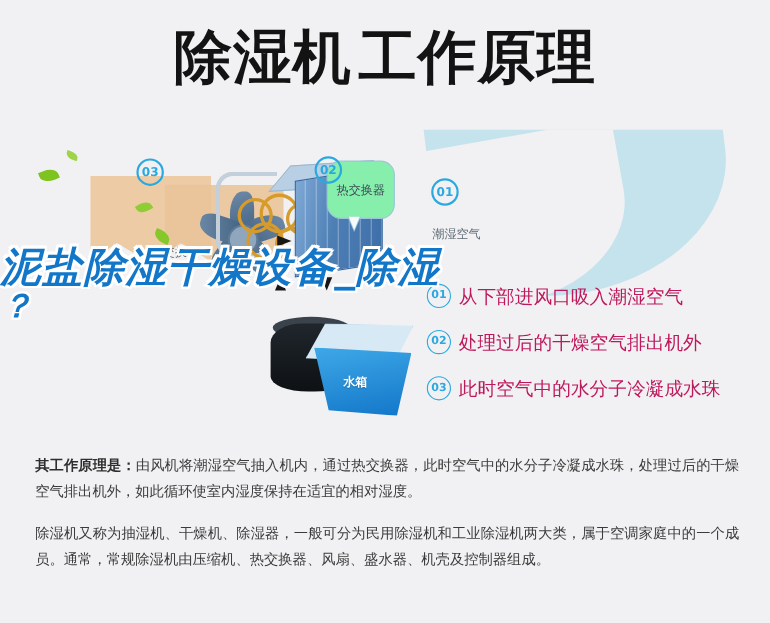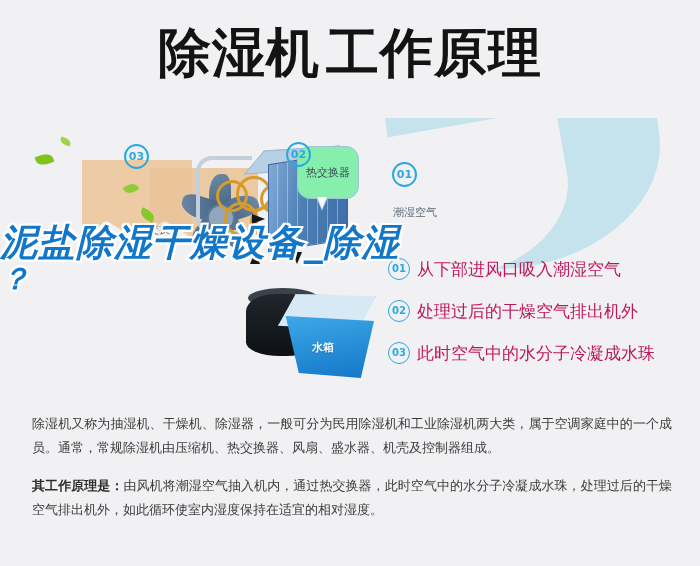--- a/index.html
+++ b/index.html
@@ -320,17 +320,17 @@
       </div>
     </div>
   </div>
 
   <div class="overlay">
     <span class="overlay-line">泥盐除湿干燥设备_除湿</span>
     <span class="overlay-line l3">？</span>
   </div>
 
   <div class="copy">
+    <p class="para"><b>其工作原理是：</b><span>由风机将潮湿空气抽入机内，通过热交换器，此时空气中的水分子冷凝成水珠，处理过后的干燥空气排出机外，如此循环使室内湿度保持在适宜的相对湿度。</span></p>
     <p class="para">除湿机又称为抽湿机、干燥机、除湿器，一般可分为民用除湿机和工业除湿机两大类，属于空调家庭中的一个成员。通常，常规除湿机由压缩机、热交换器、风扇、盛水器、机壳及控制器组成。</p>
-    <p class="para"><b>其工作原理是：</b><span>由风机将潮湿空气抽入机内，通过热交换器，此时空气中的水分子冷凝成水珠，处理过后的干燥空气排出机外，如此循环使室内湿度保持在适宜的相对湿度。</span></p>
   </div>
 
 </div>
 
 </body></html>

